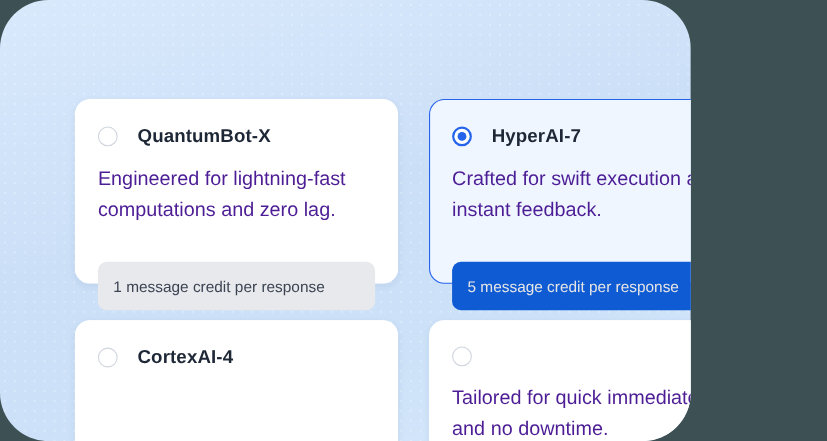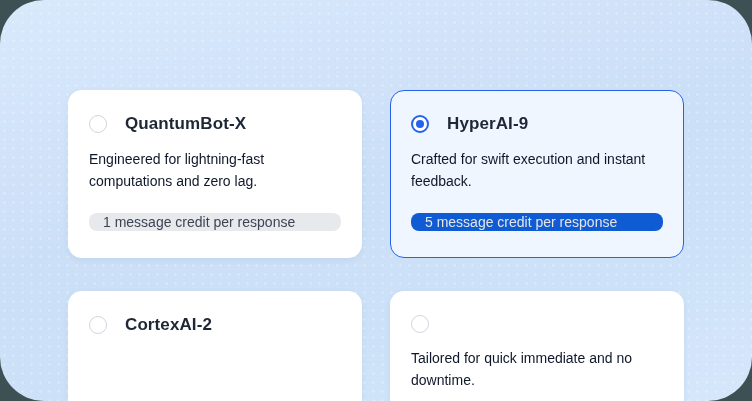--- a/index.html
+++ b/index.html
@@ -4,21 +4,21 @@
 <style>
   * { box-sizing: border-box; margin: 0; padding: 0; }
   html, body {
     width: 752px; height: 401px;
     font-family: "Liberation Sans", "DejaVu Sans", sans-serif;
     background: #3d5154;
     overflow: hidden;
   }
   .stage {
     position: relative;
-    width: 752px; height: 401px;
+    width: 628px; height: 401px;
     background: #3d5154;
   }
   .panel {
     position: absolute; inset: 0;
     border-radius: 44px;
     background:
       radial-gradient(rgba(255,255,255,0.28) 1px, rgba(255,255,255,0) 1.2px),
       linear-gradient(165deg, #d9e9fc 0%, #cbdff7 45%, #cde2f8 75%, #d6e7fb 100%);
     background-size: 9px 9px, 100% 100%;
     overflow: hidden;
@@ -72,32 +72,32 @@
   }
   .card.selected .radio .dot { background: #2563eb; }
   .model-title {
     font-size: 17px;
     font-weight: bold;
     color: #1e2736;
     letter-spacing: 0.1px;
   }
   .model-desc {
     margin-top: 15px;
-    font-size: 14px;
+    font-size: 18px;
     line-height: 1.55;
-    color: #0f172a;
+    color: #4c1d95;
     max-width: 250px;
   }
   .credit-badge {
-    margin-top: 21px;
+    margin-top: 33px;
     border-radius: 8px;
     background: #e8e9ec;
     color: #3c4454;
     font-size: 14px;
-    padding: 1px 14px;
+    padding: 14px 14px;
     width: 100%;
   }
   .card.selected .credit-badge {
     background: #0e5bd3;
     color: #e5e5e5;
   }
 </style>
 </head>
 <body>
 
@@ -114,32 +114,32 @@
         </div>
         <div class="model-desc">Engineered for lightning-fast computations and zero lag.</div>
         <div class="credit-badge">1 message credit per response</div>
       </div>
 
       <div class="card selected">
         <div class="card-header">
           <span class="radio">
               <span class="dot"></span>
             </span>
-          <span class="model-title">HyperAI-9</span>
+          <span class="model-title">HyperAI-7</span>
         </div>
         <div class="model-desc">Crafted for swift execution and instant feedback.</div>
         <div class="credit-badge">5 message credit per response</div>
       </div>
 
       <div class="card">
         <div class="card-header">
           <span class="radio">
               <span class="dot"></span>
             </span>
-          <span class="model-title">CortexAI-2</span>
+          <span class="model-title">CortexAI-4</span>
         </div>
       </div>
 
       <div class="card">
         <div class="card-header">
           <span class="radio">
               <span class="dot"></span>
             </span>
         </div>
         <div class="model-desc">Tailored for quick immediate and no downtime.</div>

